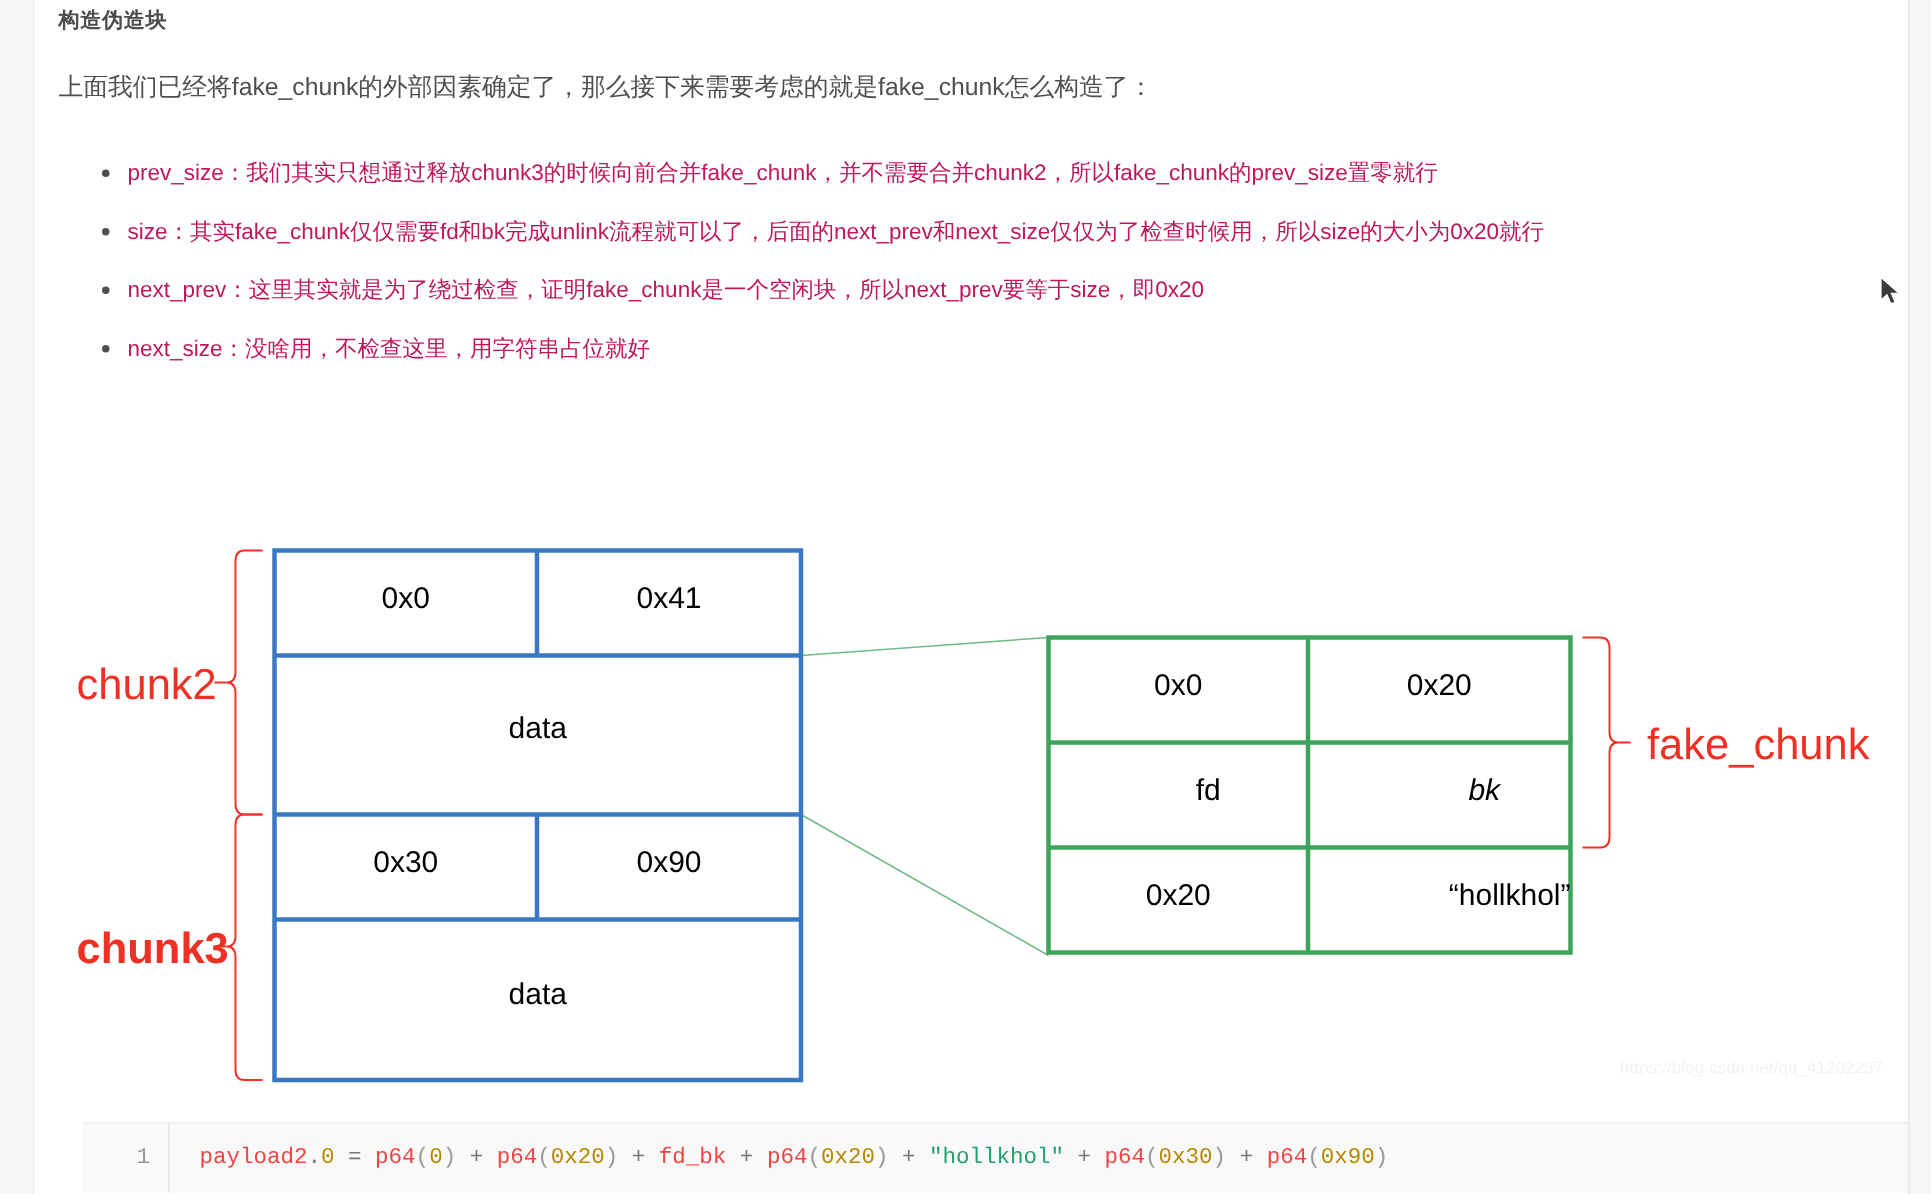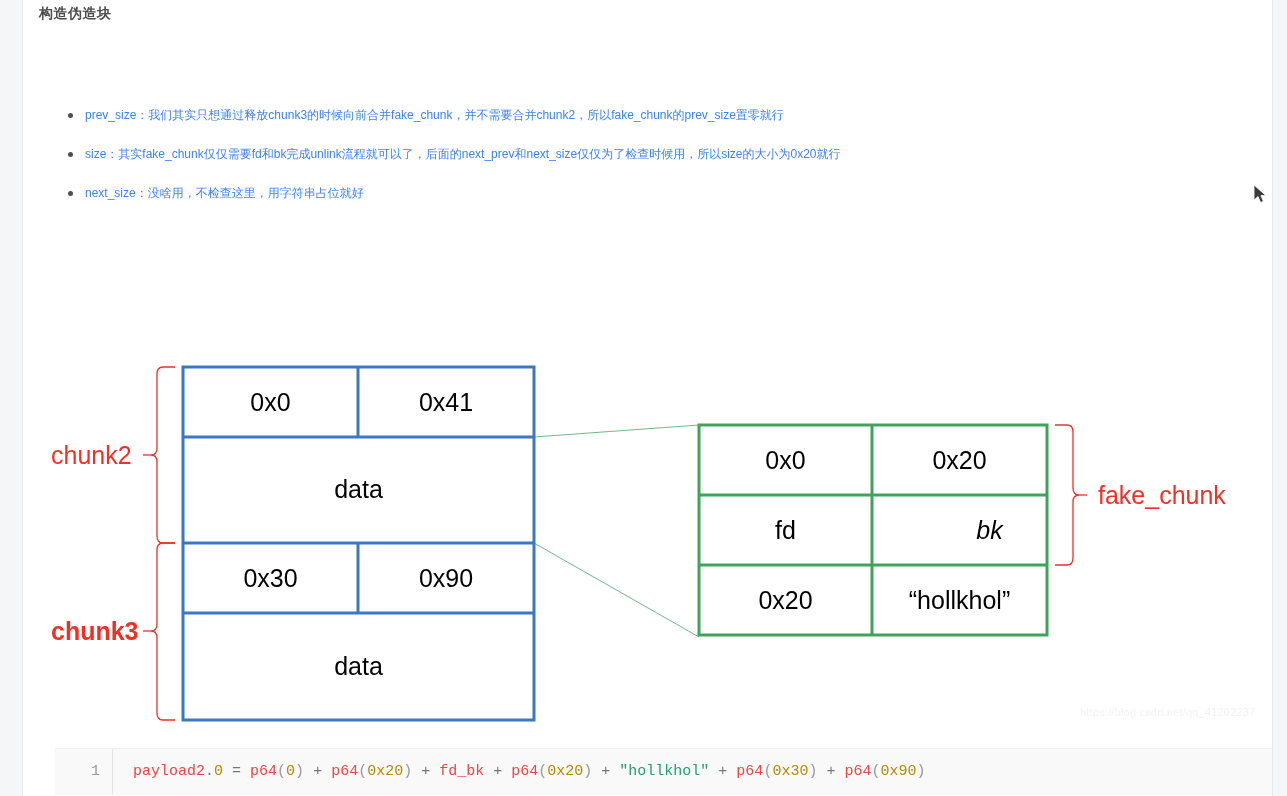--- a/index.html
+++ b/index.html
@@ -58,22 +58,22 @@
   ul#notes-list {
     position: absolute;
     left: 40px; top: 100px;
     width: 1195px;
     margin: 0;
     padding: 0 0 0 22px;
     list-style: none;
   }
   ul#notes-list li {
     position: relative;
-    font-size: 12px;
-    color: #3b82f6;
+    font-size: 15px;
+    color: #be185d;
     line-height: 31px;
     margin-bottom: 8px;
   }
   ul#notes-list li::before {
     content: "";
     position: absolute;
     left: -17px; top: 13px;
     width: 5px; height: 5px;
     border-radius: 50%;
     background: #4f4f4f;
@@ -83,29 +83,29 @@
   #diagram {
     position: absolute;
     left: 0; top: 340px;
     width: 1249px; height: 400px;
   }
   #diagram svg { display: block; }
 
   .dgm-text {
     position: absolute;
     font-family: "Liberation Sans", sans-serif;
-    font-size: 25px;
+    font-size: 20px;
     color: #000000;
     text-align: center;
     white-space: nowrap;
   }
   .dgm-label {
     position: absolute;
     font-family: "Liberation Sans", sans-serif;
-    font-size: 25px;
+    font-size: 29px;
     color: #ee3124;
     white-space: nowrap;
   }
 
   #watermark {
     position: absolute;
     left: 1057px; top: 706px;
     font-size: 11px;
     color: #f2f2f2;
     letter-spacing: .2px;
@@ -158,24 +158,26 @@
 </head>
 <body>
 
 <div id="left-gutter"></div>
 <div id="right-gutter"></div>
 
 <div id="content">
 
   <h2 id="article-heading">构造伪造块</h2>
 
+  <p id="intro-paragraph">上面我们已经将fake_chunk的外部因素确定了，那么接下来需要考虑的就是fake_chunk怎么构造了：</p>
 
   <ul id="notes-list">
     <li>prev_size：我们其实只想通过释放chunk3的时候向前合并fake_chunk，并不需要合并chunk2，所以fake_chunk的prev_size置零就行</li>
     <li>size：其实fake_chunk仅仅需要fd和bk完成unlink流程就可以了，后面的next_prev和next_size仅仅为了检查时候用，所以size的大小为0x20就行</li>
+    <li>next_prev：这里其实就是为了绕过检查，证明fake_chunk是一个空闲块，所以next_prev要等于size，即0x20</li>
     <li>next_size：没啥用，不检查这里，用字符串占位就好</li>
   </ul>
 
   <div id="diagram">
 
     <svg width="1249" height="400" viewBox="0 0 1249 400">
 
       <line x1="511" y1="97" x2="676" y2="85" stroke="#3fa45b" stroke-width="1" opacity=".75"></line>
       <line x1="511" y1="203" x2="676" y2="297" stroke="#3fa45b" stroke-width="1" opacity=".75"></line>
 
@@ -216,24 +218,24 @@
 
     <div class="dgm-text" style="left:160px; top:48px; width:175px;">0x0</div>
     <div class="dgm-text" style="left:335px; top:48px; width:176px;">0x41</div>
     <div class="dgm-text" style="left:160px; top:135px; width:351px;">data</div>
     <div class="dgm-text" style="left:160px; top:224px; width:175px;">0x30</div>
     <div class="dgm-text" style="left:335px; top:224px; width:176px;">0x90</div>
     <div class="dgm-text" style="left:160px; top:312px; width:351px;">data</div>
 
     <div class="dgm-text" style="left:676px; top:106px; width:173px;">0x0</div>
     <div class="dgm-text" style="left:849px; top:106px; width:175px;">0x20</div>
-    <div class="dgm-text" style="left:676px; top:176px; width:173px;">fd</div>
+    <div class="dgm-text" style="left:676px; top:176px; width:173px;padding-left:20px;">fd</div>
     <div class="dgm-text" style="left:866px; top:176px; width:201px;font-style:italic;">bk</div>
     <div class="dgm-text" style="left:676px; top:246px; width:173px;">0x20</div>
-    <div class="dgm-text" style="left:849px; top:246px; width:175px;">“hollkhol”</div>
+    <div class="dgm-text" style="left:849px; top:246px; width:175px;text-align:right;">“hollkhol”</div>
 
     <div class="dgm-label" style="left:28px; top:101px;">chunk2</div>
     <div class="dgm-label" style="left:28px; top:277px;font-weight:bold;">chunk3</div>
     <div class="dgm-label" style="left:1075px; top:141px;">fake_chunk</div>
   </div>
 
   <div id="watermark">https://blog.csdn.net/qq_41202237</div>
 
   <div id="code-block">
     <div id="code-gutter">1</div>

